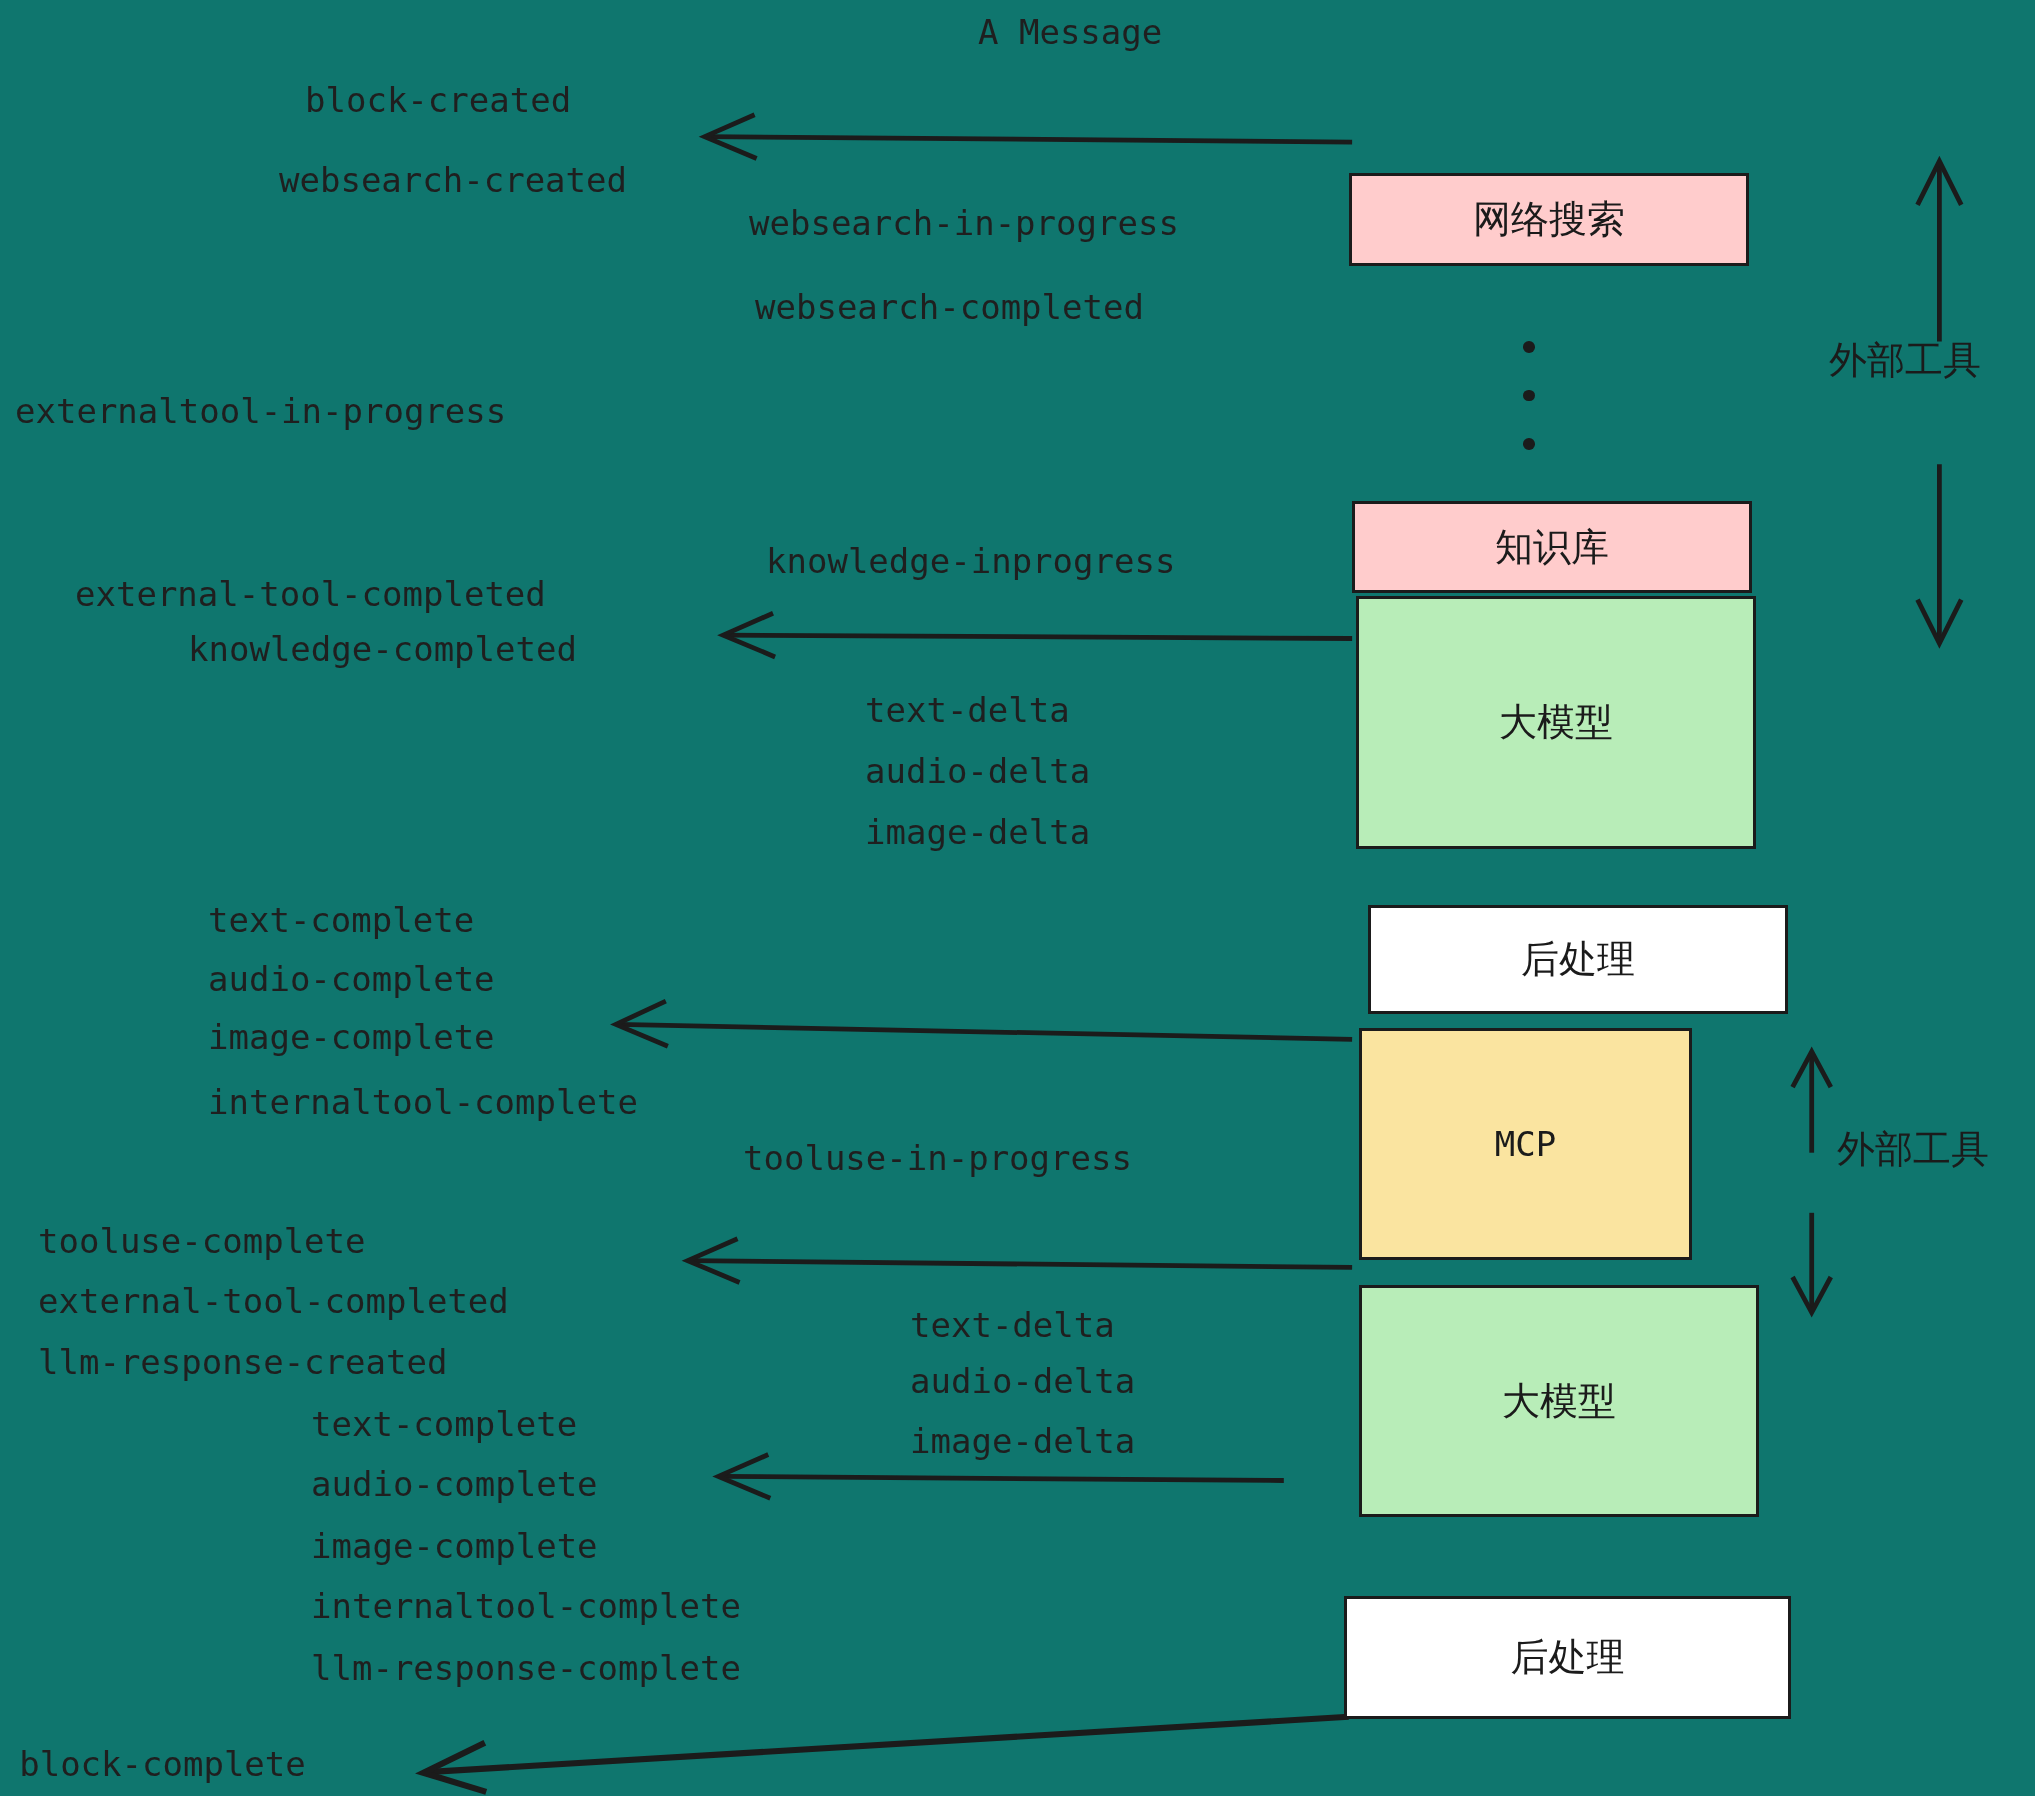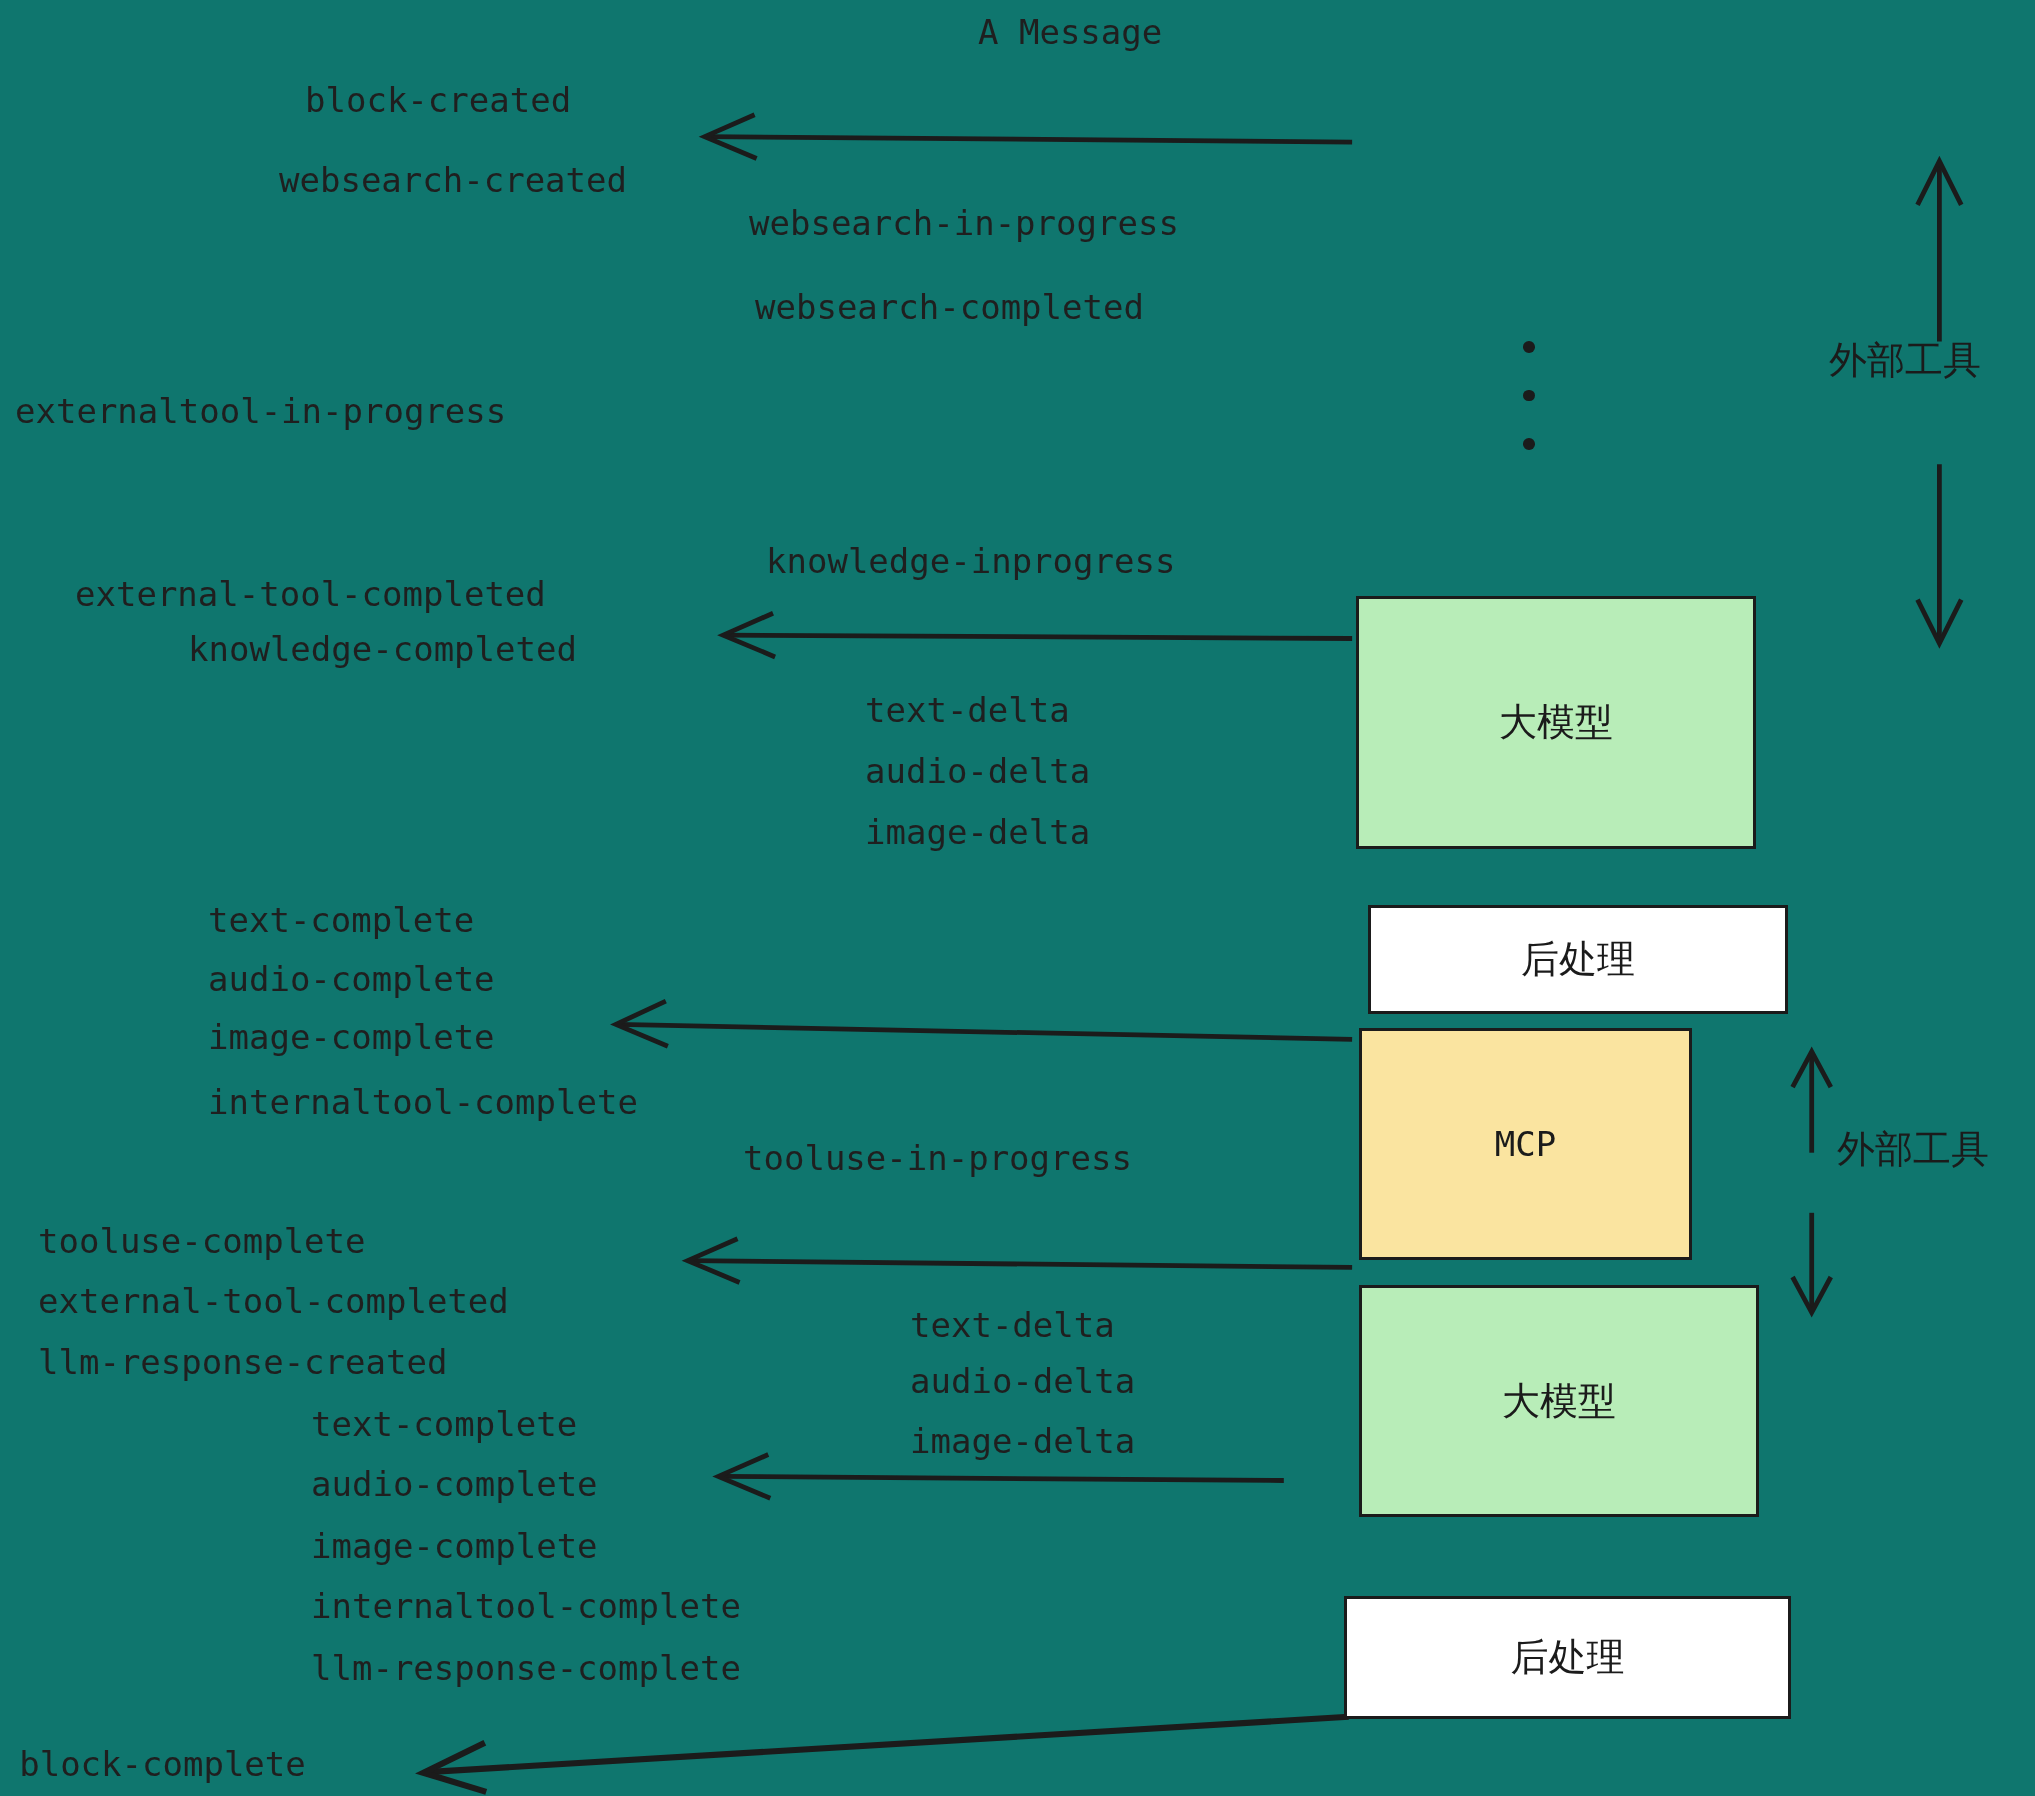--- a/index.html
+++ b/index.html
@@ -128,21 +128,27 @@
     </g>
 
     <g>
       <line x1="2653" y1="1545" x2="2653" y2="1688" stroke="#1b1b1b" stroke-width="7"></line>
       <polyline points="2625,1592 2653,1540 2681,1592" fill="none" stroke="#1b1b1b" stroke-width="7"></polyline>
       <line x1="2653" y1="1776" x2="2653" y2="1918" stroke="#1b1b1b" stroke-width="7"></line>
       <polyline points="2625,1870 2653,1922 2681,1870" fill="none" stroke="#1b1b1b" stroke-width="7"></polyline>
     </g>
   </svg>
 
-
+  <div class="node pink" style="left:1349px; top:173px; width:400px; height:93px;">
+    <span>网络搜索</span>
+  </div>
+
+  <div class="node pink" style="left:1352px; top:501px; width:400px; height:92px;">
+    <span>知识库</span>
+  </div>
 
   <div class="node green" style="left:1356px; top:596px; width:400px; height:253px;">
     <span>大模型</span>
   </div>
 
   <div class="node white" style="left:1368px; top:905px; width:420px; height:109px;">
     <span>后处理</span>
   </div>
 
   <div class="node yellow mcp-label" style="left:1359px; top:1028px; width:333px; height:232px;">

